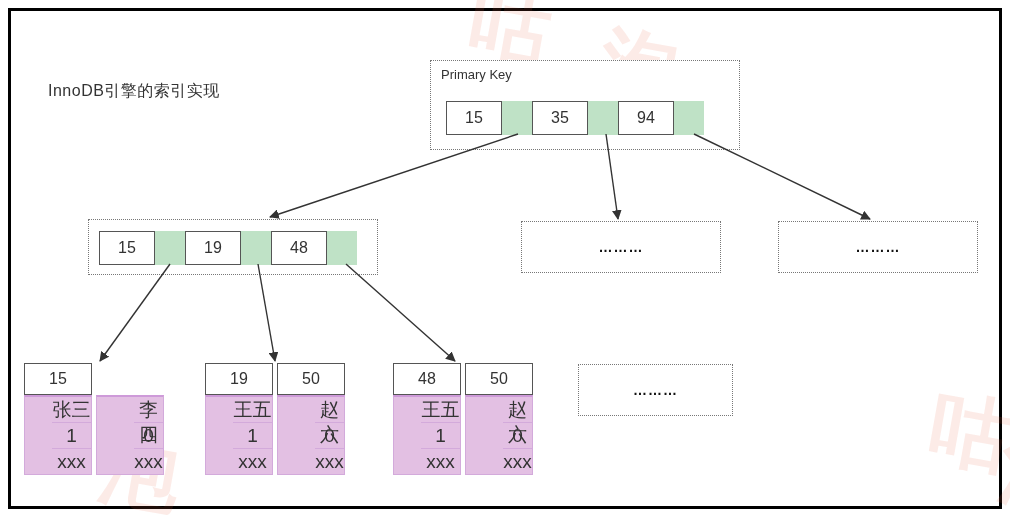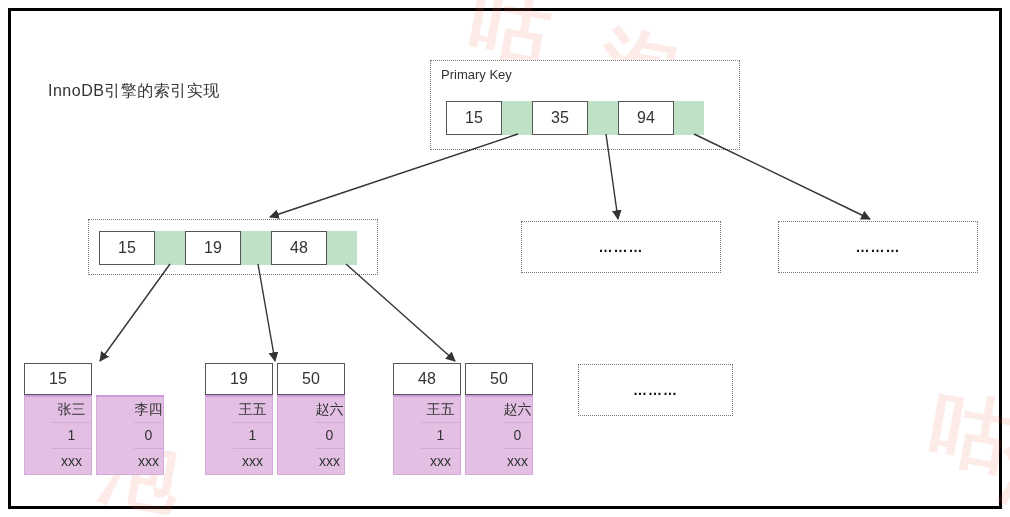--- a/index.html
+++ b/index.html
@@ -129,21 +129,21 @@
     box-sizing: border-box;
     background: #e3c0e3;
     border: 1px solid #d3aadb;
     border-top: 2px solid #ce9ad9;
   }
   .leaf-col + .leaf-col { margin-left: 4px; padding-left: 10px; }
   .leaf-col .row {
     height: 25px;
     line-height: 25px;
     text-align: center;
-    font-size: 14px;
+    font-size: 19px;
     color: #333;
     margin-left: 27px;
   }
   .leaf-col .row + .row { border-top: 1px solid #d3aadb; }
 
   svg.edges {
     position: absolute;
     left: 0; top: 0;
     width: 1010px;
     height: 517px;

